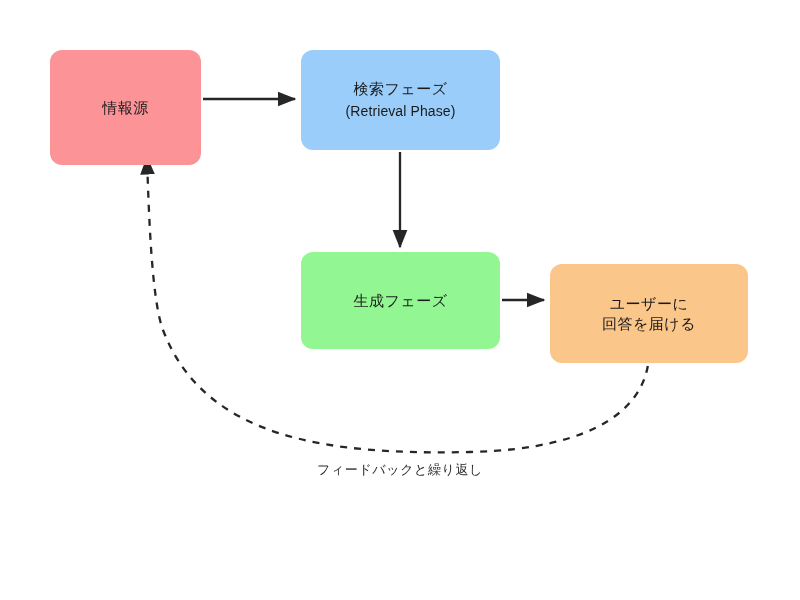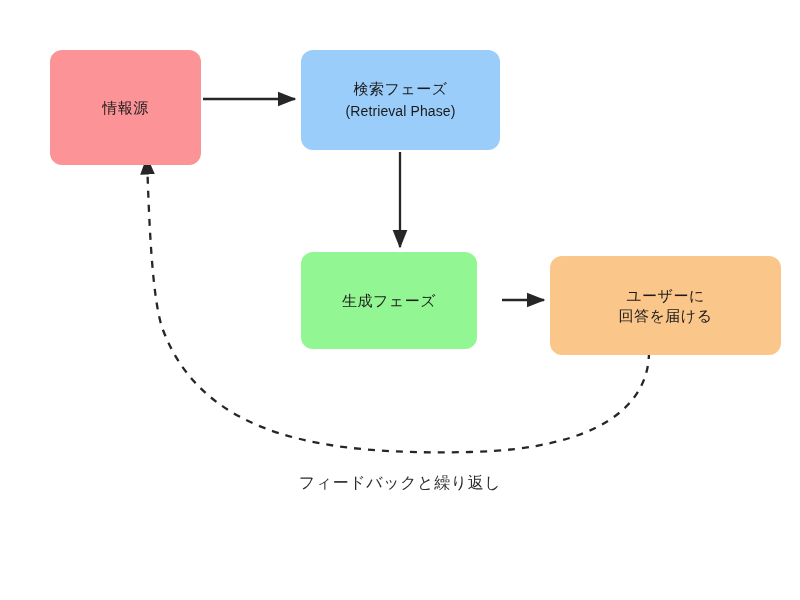--- a/index.html
+++ b/index.html
@@ -43,29 +43,29 @@
     letter-spacing: 0.5px;
     white-space: pre-line;
   }
   .node-sub {
     font-size: 14px;
     margin-top: 3px;
     letter-spacing: 0.1px;
   }
   #node-source    { left: 50px;  top: 50px;  width: 151px; height: 115px; }
   #node-retrieval { left: 301px; top: 50px;  width: 199px; height: 100px; }
-  #node-generation{ left: 301px; top: 252px; width: 176px; height: 97px; }
-  #node-deliver   { left: 550px; top: 256px; width: 231px; height: 99px; }
+  #node-generation{ left: 301px; top: 252px; width: 199px; height: 97px; }
+  #node-deliver   { left: 550px; top: 264px; width: 198px; height: 99px; }
   #feedback-label {
     position: absolute;
     left: 0;
-    top: 473px;
+    top: 461px;
     width: 800px;
     text-align: center;
-    font-size: 16px;
+    font-size: 13px;
     color: #2b2b2b;
     letter-spacing: 0.6px;
   }
 </style>
 </head>
 <body>
 
 <div id="canvas">
 
   <svg id="edges" viewBox="0 0 800 600" width="800" height="600" xmlns="http://www.w3.org/2000/svg">

